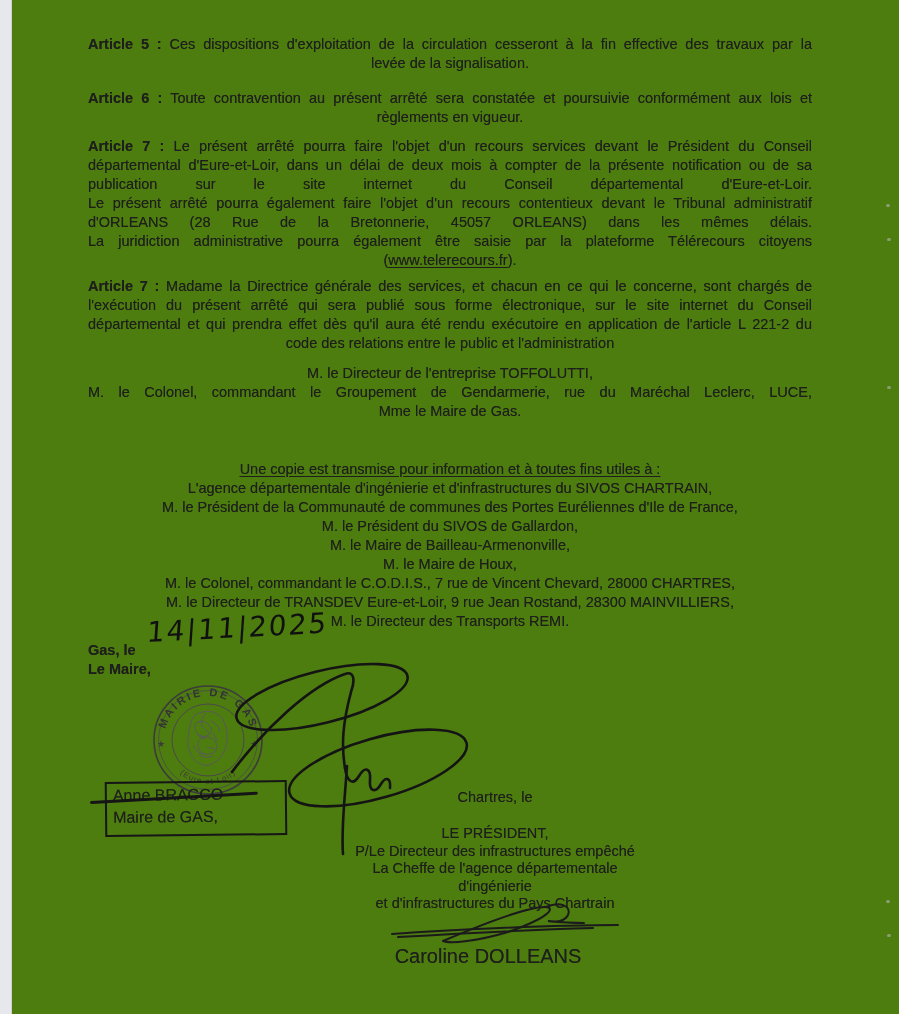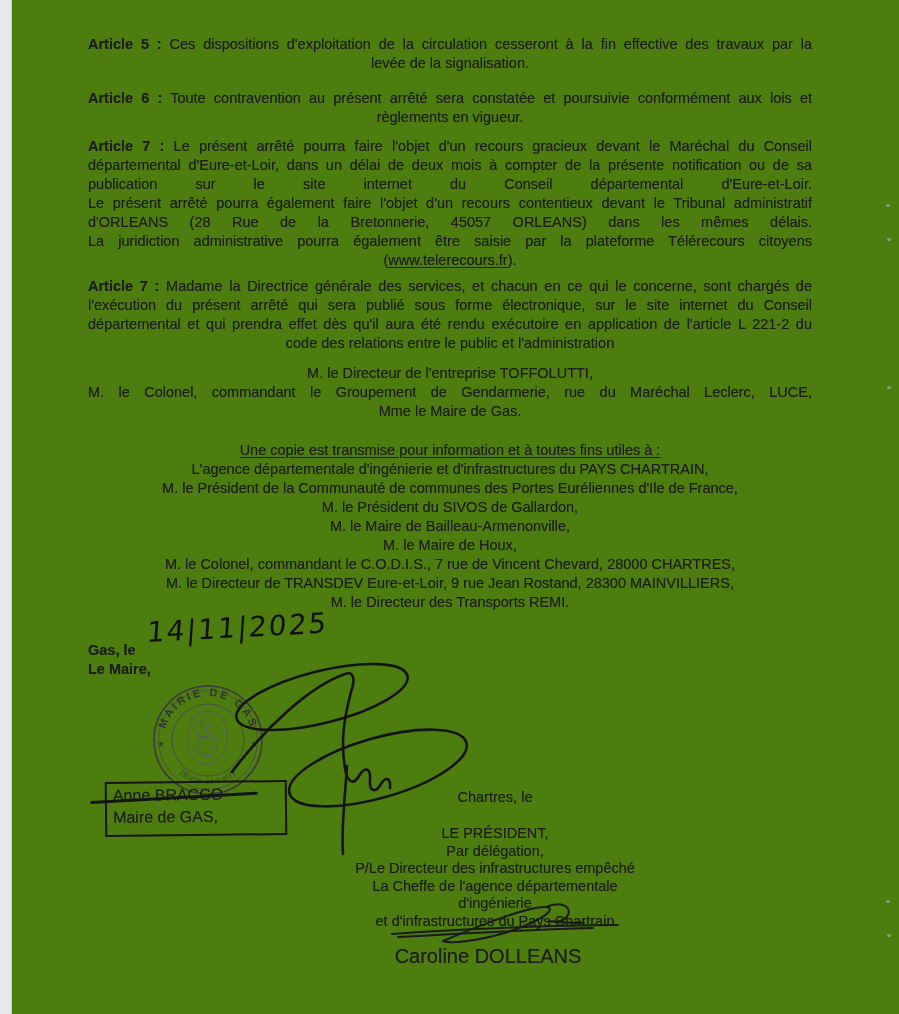--- a/index.html
+++ b/index.html
@@ -49,21 +49,21 @@
     <div class="ln j"><span class="bold">Article 5 :</span> <span>Ces dispositions d'exploitation de la circulation cesseront à la fin effective des travaux par la</span></div>
     <div class="ln l">levée de la signalisation.</div>
   </div>
 
   <div class="blk content-text" style="top:89px;">
     <div class="ln j"><span class="bold">Article 6 :</span> <span>Toute contravention au présent arrêté sera constatée et poursuivie conformément aux lois et</span></div>
     <div class="ln l">règlements en vigueur.</div>
   </div>
 
   <div class="blk content-text" style="top:137px;">
-    <div class="ln j"><span class="bold">Article 7 :</span> <span>Le présent arrêté pourra faire l'objet d'un recours gracieux devant le Maréchal du Conseil</span></div>
+    <div class="ln j"><span class="bold">Article 7 :</span> <span>Le présent arrêté pourra faire l'objet d'un recours services devant le Président du Conseil</span></div>
     <div class="ln j">départemental d'Eure-et-Loir, dans un délai de deux mois à compter de la présente notification ou de sa</div>
     <div class="ln j">publication sur le site internet du Conseil départemental d'Eure-et-Loir.</div>
     <div class="ln j">Le présent arrêté pourra également faire l'objet d'un recours contentieux devant le Tribunal administratif</div>
     <div class="ln j">d'ORLEANS (28 Rue de la Bretonnerie, 45057 ORLEANS) dans les mêmes délais.</div>
     <div class="ln j">La juridiction administrative pourra également être saisie par la plateforme Télérecours citoyens</div>
     <div class="ln l"><span>(</span><span class="u">www.telerecours.fr</span><span>).</span></div>
   </div>
 
   <div class="blk content-text" style="top:277px;">
     <div class="ln j"><span class="bold">Article 7 :</span> <span>Madame la Directrice générale des services, et chacun en ce qui le concerne, sont chargés de</span></div>
@@ -71,23 +71,23 @@
     <div class="ln j">départemental et qui prendra effet dès qu'il aura été rendu exécutoire en application de l'article L 221-2 du</div>
     <div class="ln l">code des relations entre le public et l'administration</div>
   </div>
 
   <div class="blk content-text" style="top:364px;">
     <div class="ln l">M. le Directeur de l'entreprise TOFFOLUTTI,</div>
     <div class="ln j">M. le Colonel, commandant le Groupement de Gendarmerie, rue du Maréchal Leclerc, LUCE,</div>
     <div class="ln l">Mme le Maire de Gas.</div>
   </div>
 
-  <div class="blk content-text" style="top:441px;">
+  <div class="blk content-text" style="top:460px;">
     <div class="ln l"><span class="u">Une copie est transmise pour information et à toutes fins utiles à :</span></div>
-    <div class="ln l">L'agence départementale d'ingénierie et d'infrastructures du PAYS CHARTRAIN,</div>
+    <div class="ln l">L'agence départementale d'ingénierie et d'infrastructures du SIVOS CHARTRAIN,</div>
     <div class="ln l">M. le Président de la Communauté de communes des Portes Euréliennes d'Ile de France,</div>
     <div class="ln l">M. le Président du SIVOS de Gallardon,</div>
     <div class="ln l">M. le Maire de Bailleau-Armenonville,</div>
     <div class="ln l">M. le Maire de Houx,</div>
     <div class="ln l">M. le Colonel, commandant le C.O.D.I.S., 7 rue de Vincent Chevard, 28000 CHARTRES,</div>
     <div class="ln l">M. le Directeur de TRANSDEV Eure-et-Loir, 9 rue Jean Rostand, 28300 MAINVILLIERS,</div>
     <div class="ln l">M. le Directeur des Transports REMI.</div>
   </div>
 
   <div class="blk content-text" style="top:641px;width:300px;">
@@ -135,21 +135,20 @@
 
   <div class="name-box content-text">
     <div class="nb-line">Anne BRACCO</div>
     <div class="nb-line">Maire de GAS,</div>
   </div>
   <div class="strike-line"></div>
 
   <div class="sig-right content-text">
     <div class="sr-place">Chartres, le</div>
     <div class="sr-line">LE PRÉSIDENT,</div>
-    <div class="sr-line">Par délégation,</div>
     <div class="sr-line">P/Le Directeur des infrastructures empêché</div>
     <div class="sr-line">La Cheffe de l'agence départementale d'ingénierie</div>
     <div class="sr-line">et d'infrastructures du Pays Chartrain</div>
   </div>
 
   <svg class="svg-abs" style="left:388px;top:896px;" width="235" height="52" viewBox="0 0 235 52">
     <g fill="none" stroke="#1b1b1b" stroke-width="2" stroke-linecap="round">
       <path d="M 4,38 C 60,34 160,29 230,29"></path>
       <path d="M 10,41 C 80,37 170,33 205,32"></path>
       <path d="M 55,45 C 95,28 140,10 158,11 C 168,12 160,22 120,36 C 90,45 62,48 55,45"></path>

